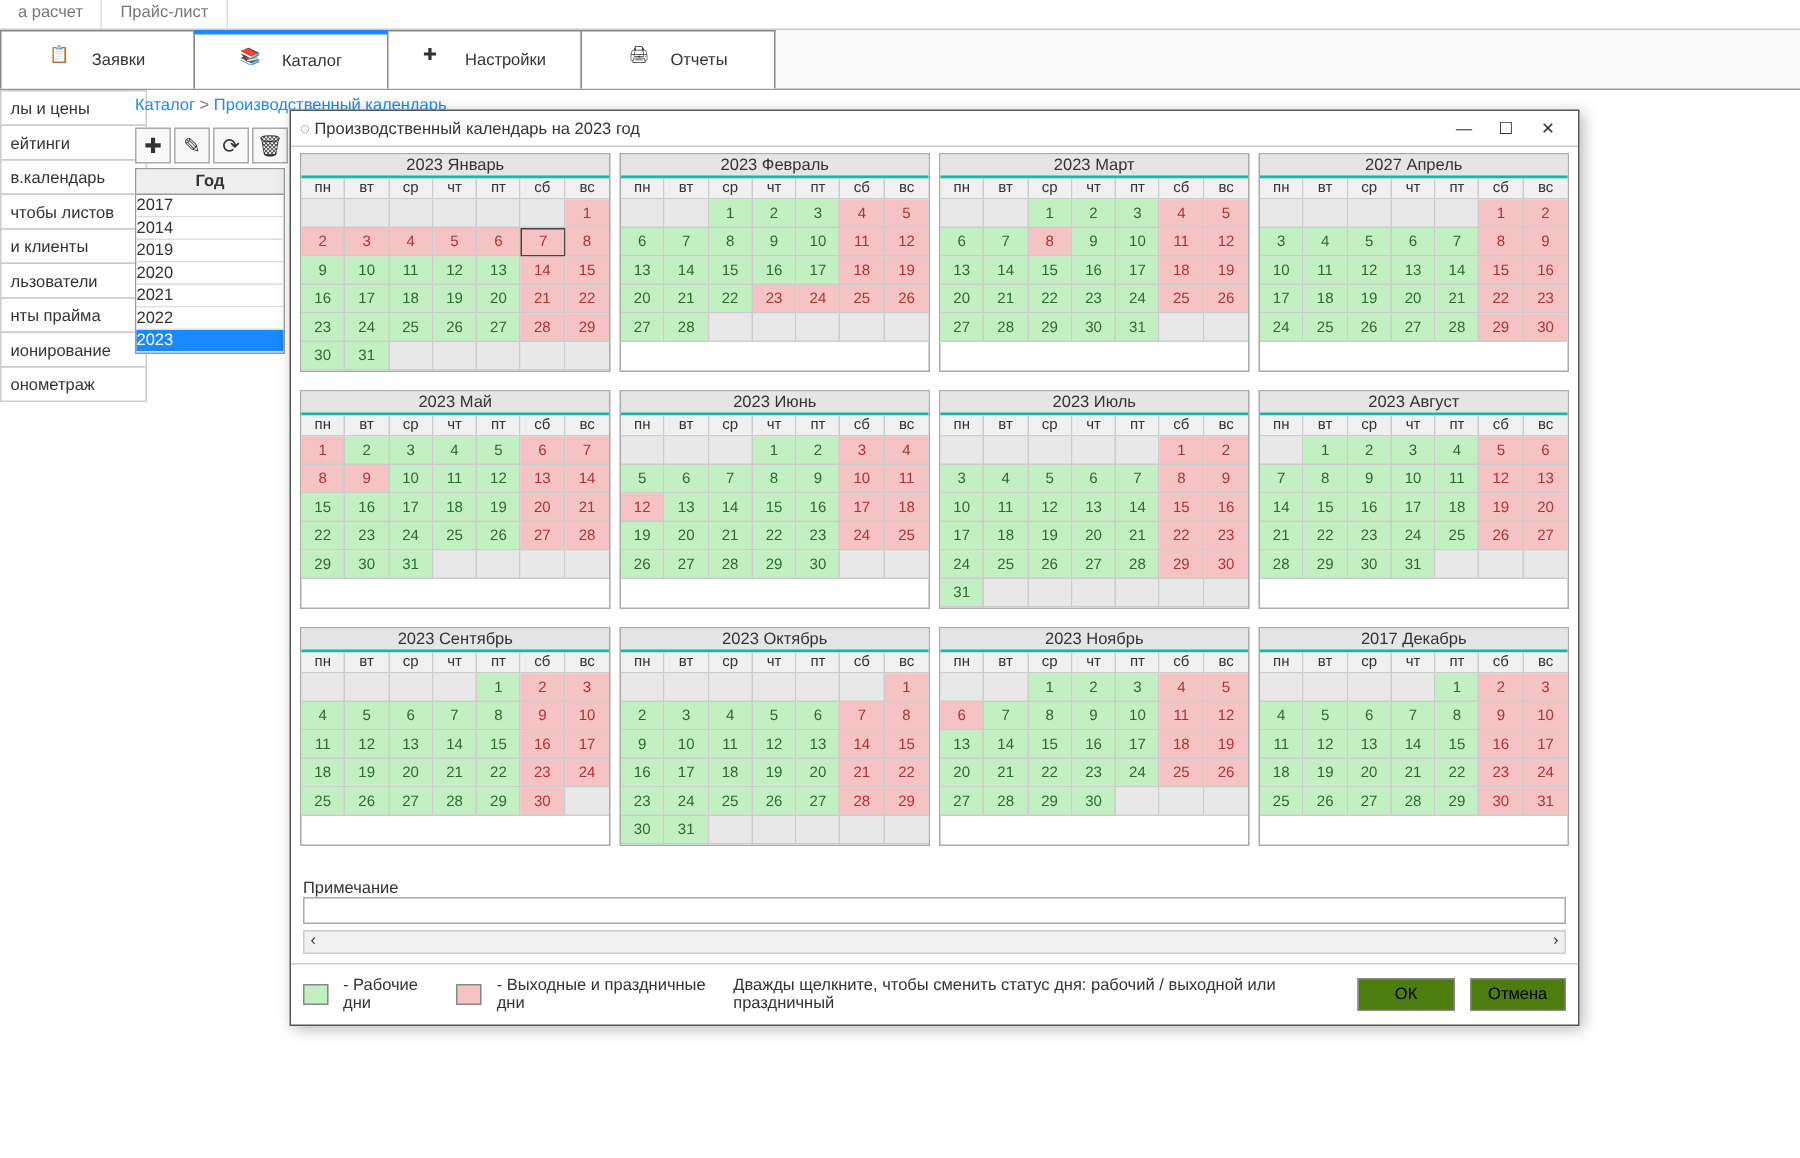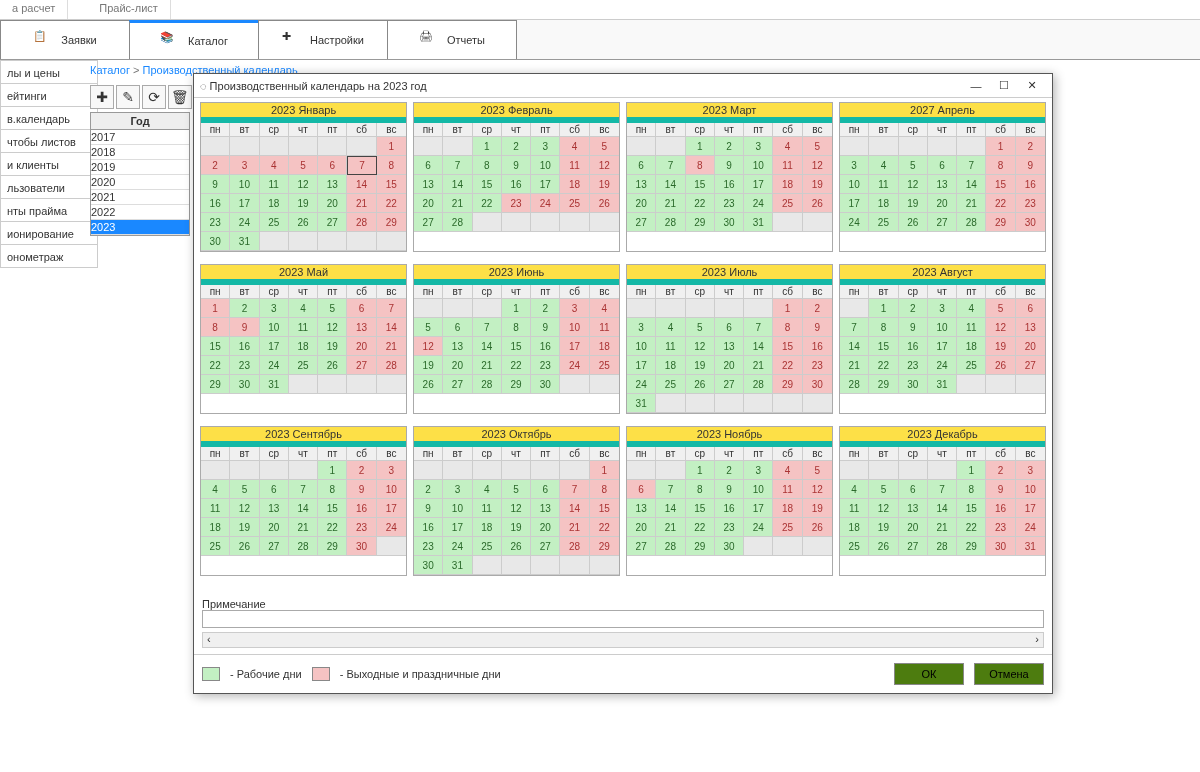--- a/index.html
+++ b/index.html
@@ -1,18 +1,18 @@
 <!DOCTYPE html>
 <html><head>
 <meta charset="utf-8">
 <style>
 * { box-sizing: border-box; margin: 0; padding: 0; font-family: Tahoma, Arial, sans-serif; font-size: 11px; }
 body { background: #fff; color: #333; position: relative; width: 1200px; height: 772px; overflow: hidden; }
 
-.top-tabs { height: 20px; border-bottom: 1px solid #ccc; display: flex; padding-left: 0; gap: 19px; }
+.top-tabs { height: 20px; border-bottom: 1px solid #ccc; display: flex; padding-left: 0; }
 .top-tab { padding: 2px 12px; color: #777; border-right: 1px solid #ddd; }
 
 .main-tabs { height: 40px; display: flex; border-bottom: 1px solid #999; background: #f9f9f9; }
 .main-tab { width: 130px; display: flex; align-items: center; justify-content: center; gap: 8px; border: 1px solid #888; border-bottom: none; margin-right: -1px; background: #fff; }
 .main-tab.active { border-top: 3px solid #1a88ff; }
 .tab-icon { width: 20px; height: 20px; }
 
 .left-nav { position: absolute; left: 0; top: 60px; width: 98px; }
 .nav-item { height: 24px; line-height: 24px; padding: 0 6px; border: 1px solid #ccc; margin-bottom: -1px; white-space: nowrap; overflow: hidden; }
 
@@ -27,21 +27,21 @@
 .year-item { padding: 1px 0; border-bottom: 1px solid #ddd; background: #fff; }
 .year-item.selected { background: #1a88ff; color: #fff; }
 
 .dialog { position: absolute; left: 193px; top: 73px; width: 860px; background: #fff; border: 1px solid #555; box-shadow: 2px 2px 10px rgba(0,0,0,.3); }
 .dialog-title { height: 24px; display: flex; align-items: center; padding: 0 6px; border-bottom: 1px solid #ccc; }
 .dialog-title .sp { flex: 1; }
 .win-btn { width: 28px; height: 20px; display: flex; align-items: center; justify-content: center; font-family: Arial; }
 
 .cal-grid { padding: 4px 6px; display: grid; grid-template-columns: repeat(4, 1fr); gap: 6px; margin-bottom: 4px; }
 .month { border: 1px solid #aaa; }
-.month-name { text-align: center; background: #fde047; border-bottom: 6px solid #14b8a6; padding: 1px 0; }
+.month-name { text-align: center; background: #e5e5e5; border-bottom: 2px solid #14b8a6; padding: 1px 0; }
 .days-header, .week { display: grid; grid-template-columns: repeat(7, 1fr); }
 .dow { text-align: center; padding: 1px 0; background: #f0f0f0; border-right: 1px solid #ccc; border-bottom: 1px solid #ccc; font-size: 10px; }
 .dow:last-child { border-right: none; }
 .day { text-align: center; height: 19px; line-height: 19px; border-right: 1px solid #ccc; border-bottom: 1px solid #ccc; font-size: 10px; }
 .day:last-child { border-right: none; }
 .day.w { background: #c3f0c3; color: #2a6a2a; }
 .day.h { background: #f5c3c3; color: #a33; }
 .day.e { background: #e8e8e8; }
 .day.today { border: 1px solid #444; line-height: 17px; }
 
@@ -105,21 +105,21 @@
     <div class="tool-btn">✚</div>
     <div class="tool-btn">✎</div>
     <div class="tool-btn">⟳</div>
     <div class="tool-btn">🗑</div>
   </div>
 
 <div class="year-list">
   <div class="year-header">Год</div>
   <div id="years">
       <div class="year-item">2017</div>
-      <div class="year-item">2018</div>
+      <div class="year-item">2014</div>
       <div class="year-item">2019</div>
       <div class="year-item">2020</div>
       <div class="year-item">2021</div>
       <div class="year-item">2022</div>
       <div class="year-item selected">2023</div>
     </div>
 </div>
 
 <div class="dialog">
   <div class="dialog-title">
@@ -784,21 +784,21 @@
             <div class="day w">27</div>
             <div class="day w">28</div>
             <div class="day w">29</div>
             <div class="day w">30</div>
             <div class="day e"></div>
             <div class="day e"></div>
             <div class="day e"></div>
           </div>
   </div>
         <div class="month">
-    <div class="month-name">2023 Декабрь</div>
+    <div class="month-name">2017 Декабрь</div>
     <div class="days-header">
             <div class="dow">пн</div>
             <div class="dow">вт</div>
             <div class="dow">ср</div>
             <div class="dow">чт</div>
             <div class="dow">пт</div>
             <div class="dow">сб</div>
             <div class="dow">вс</div>
           </div>
     <div class="week">
@@ -852,17 +852,18 @@
   <div class="note-area">
     <div>Примечание</div>
     <input class="note-input" style="">
     <div class="scroll-bar"></div>
   </div>
   <div class="dialog-footer">
     <span class="swatch w"></span>
     <span>- Рабочие дни</span>
     <span class="swatch h"></span>
     <span>- Выходные и праздничные дни</span>
+    <span>Дважды щелкните, чтобы сменить статус дня: рабочий / выходной или праздничный</span>
     <span class="flex-sp"></span>
     <button class="btn">ОК</button>
     <button class="btn">Отмена</button>
   </div>
 </div>
 
 </body></html>

